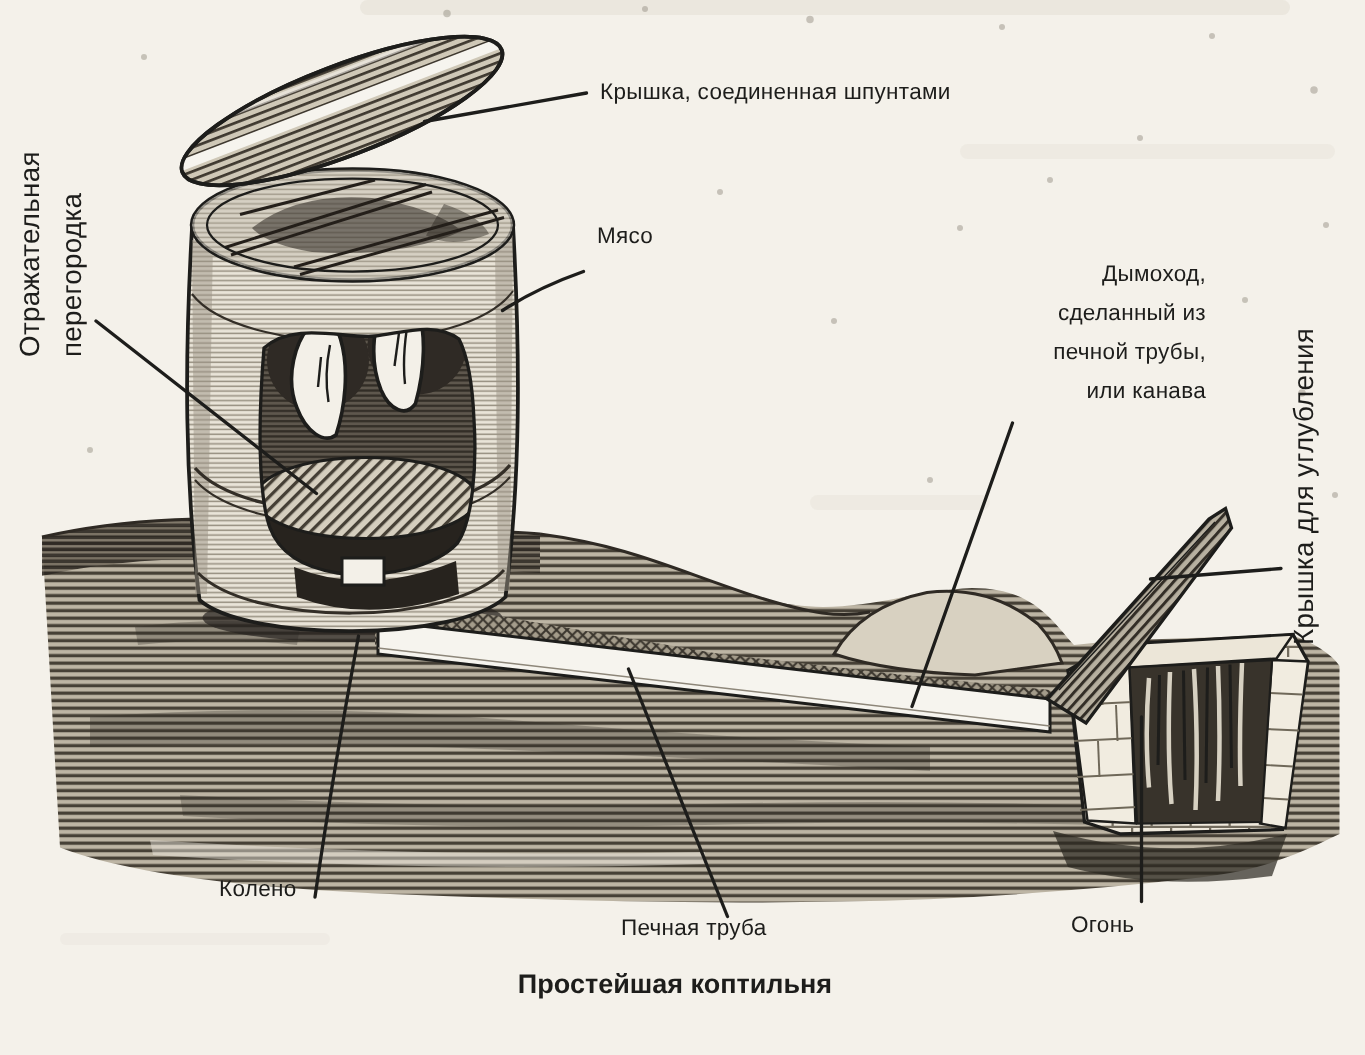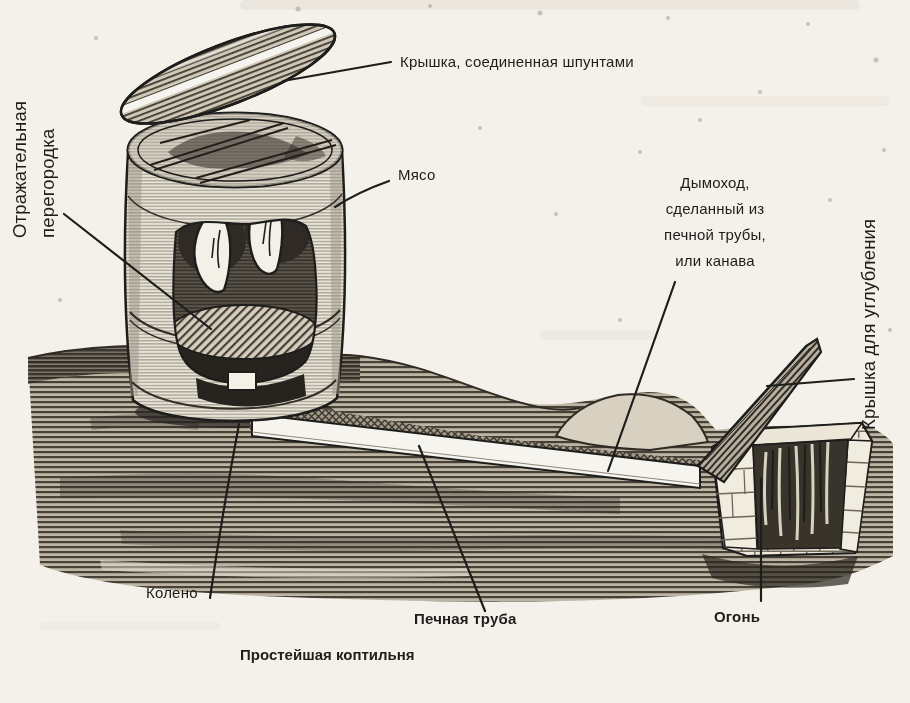--- a/index.html
+++ b/index.html
@@ -11,36 +11,37 @@
     overflow:hidden;
   }
   .label{
     position:absolute;
     color:var(--ink,#1d1d1b);
     font-size:15px;
     line-height:26px;
     letter-spacing:.2px;
     white-space:pre-line;
   }
-  .center{text-align:center;}
+  .center{text-align:right;}
   .vlabel{
     position:absolute;
     color:var(--ink,#1d1d1b);
     font-size:18.5px;
     line-height:1.5;
     letter-spacing:.2px;
     writing-mode:vertical-rl;
     transform:rotate(180deg);
     white-space:pre-line;
   }
   .caption{
     position:absolute;
     color:var(--ink,#1d1d1b);
     font-weight:bold;
-    font-size:15px;
+    font-size:18px;
+    text-align:center;
   }
   svg{position:absolute;left:0;top:0;}
 </style>
 </head>
 <body>
 
 <div id="page">
 
   <svg width="910" height="703" viewBox="0 0 910 703">
     <defs>
@@ -266,30 +267,30 @@
       <path d="M 419,446 L 485,611"></path>
       <path d="M 761,478 L 761,601"></path>
     </g>
   </svg>
 
   <div class="vlabel" style="left:6px;top:26px;height:212px;">Отражательная
 перегородка</div>
 
   <div class="label" style="left:400px;top:49px;">Крышка, соединенная шпунтами</div>
 
-  <div class="label" style="left:398px;top:162px;">Мясо</div>
+  <div class="label" style="left:398px;top:145px;">Мясо</div>
 
 
   <div class="label center" style="left:626px;top:170px;width:178px;">Дымоход,
 сделанный из
 печной трубы,
 или канава</div>
 
   <div class="vlabel" style="left:855px;top:112px;height:318px;">Крышка для углубления</div>
 
   <div class="label" style="left:146px;top:580px;">Колено</div>
 
-  <div class="label" style="left:414px;top:606px;font-weight:bold;">Печная труба</div>
-
-  <div class="label" style="left:714px;top:604px;font-weight:bold;">Огонь</div>
+  <div class="label" style="left:414px;top:606px;">Печная труба</div>
+
+  <div class="label" style="left:714px;top:604px;">Огонь</div>
 
   <div class="caption" style="left:240px;top:646px;width:420px;">Простейшая коптильня</div>
 </div>
 
 </body></html>

